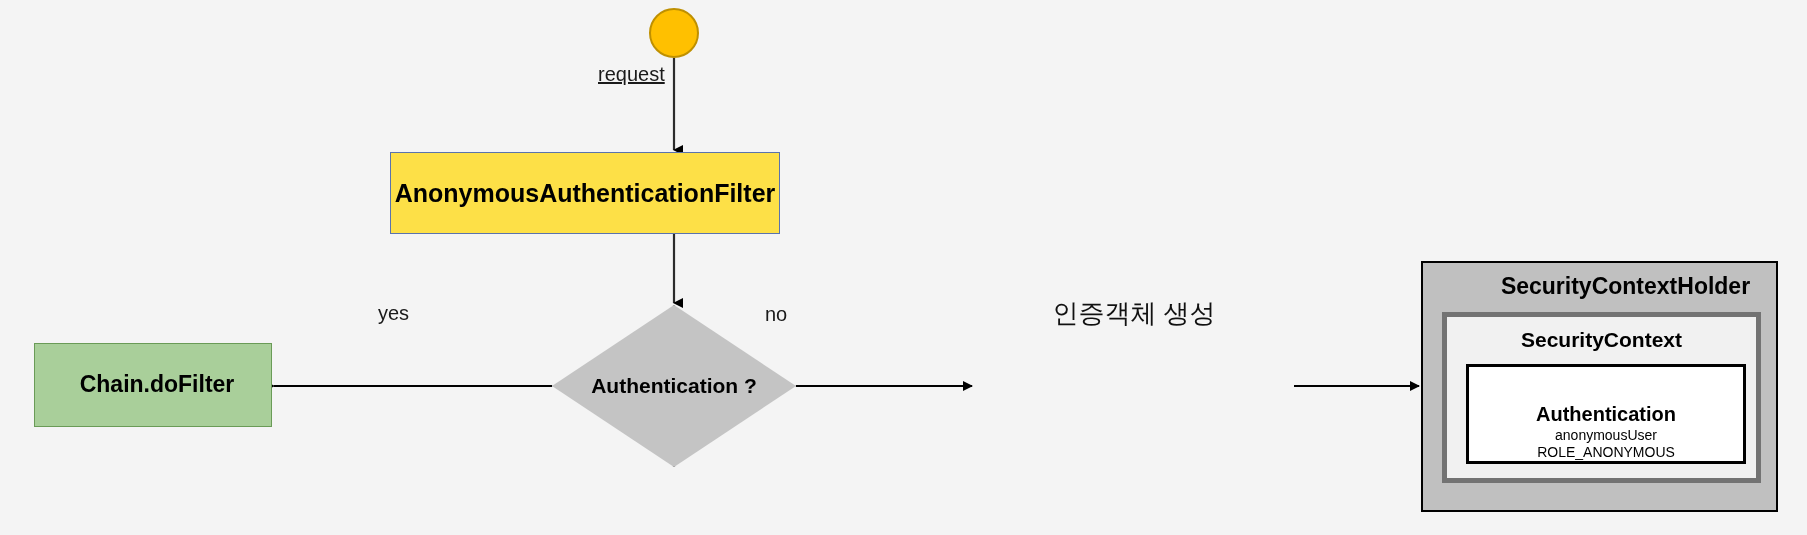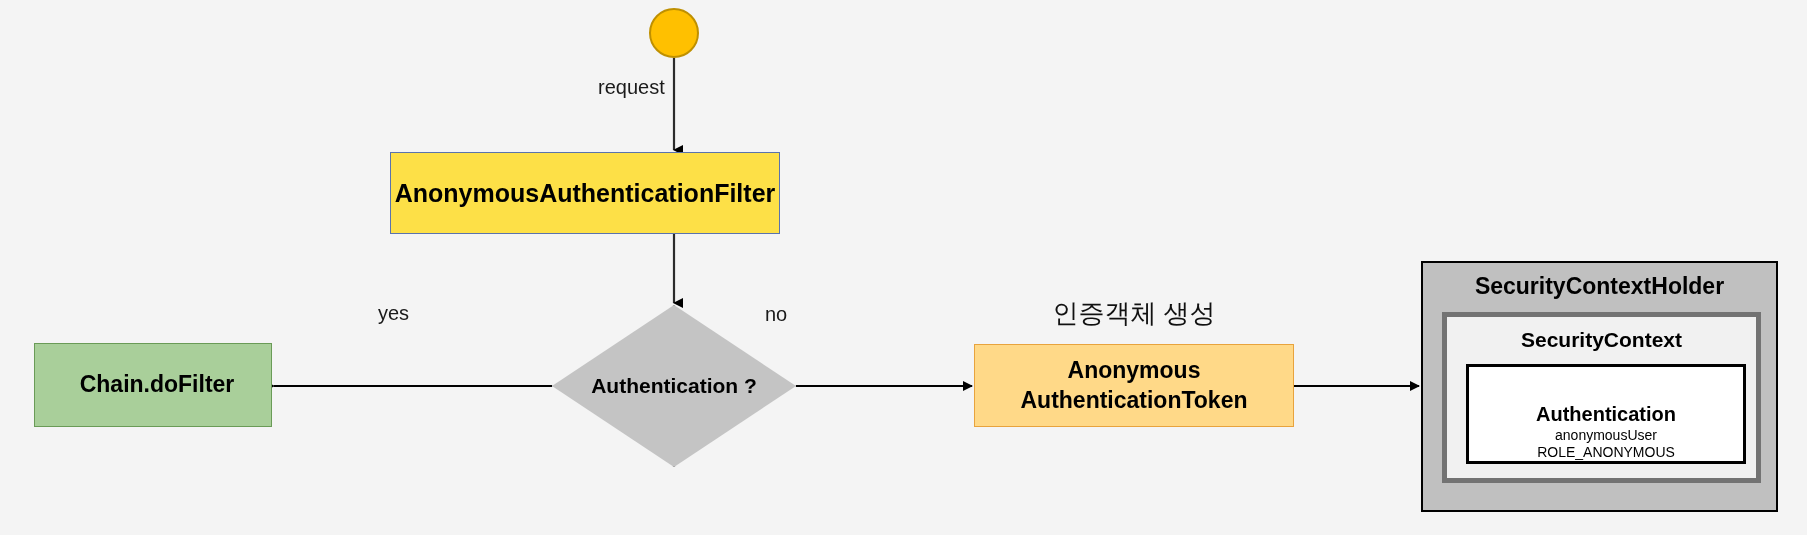--- a/index.html
+++ b/index.html
@@ -143,20 +143,21 @@
   }
   .holder-title {
     position: absolute;
     left: 0;
     top: 10px;
     width: 100%;
     text-align: center;
     font-size: 23px;
     font-weight: bold;
     color: #000;
+    padding-left: 26px;
   }
   .context-panel {
     position: absolute;
     left: 19px;
     top: 49px;
     width: 319px;
     height: 171px;
     background: #f1f1f1;
     border: 5px solid #737373;
     box-sizing: border-box;
@@ -199,21 +200,21 @@
     line-height: 1.22;
   }
 
   
   .edge-label {
     position: absolute;
     font-size: 20px;
     color: #1a1a1a;
     white-space: nowrap;
   }
-  .label-request { left: 598px; top: 76px; }
+  .label-request { left: 598px; top: 63px; text-decoration: underline; }
   .label-yes     { left: 378px; top: 302px; }
   .label-no      { left: 765px; top: 303px; }
 </style>
 </head>
 <body>
 
 <div id="diagram-canvas">
 
   <svg id="connectors" viewBox="0 0 1807 535" width="1807" height="535">
     <defs>
@@ -245,24 +246,20 @@
 
   <div class="node decision-wrap">
     <div class="decision-shape"></div>
     <span class="decision-label">Authentication ?</span>
   </div>
 
   <div class="node chain-box">Chain.doFilter</div>
 
   <div class="node token-note">인증객체 생성</div>
 
-  <div class="node token-box">
-    <span>Anonymous</span>
-    <span>AuthenticationToken</span>
-  </div>
 
   <div class="node holder-panel">
     <div class="holder-title">SecurityContextHolder</div>
 
     <div class="context-panel">
       <div class="context-title">SecurityContext</div>
 
       <div class="auth-box">
         <div class="auth-title">Authentication</div>
         <div class="auth-line">anonymousUser</div>

